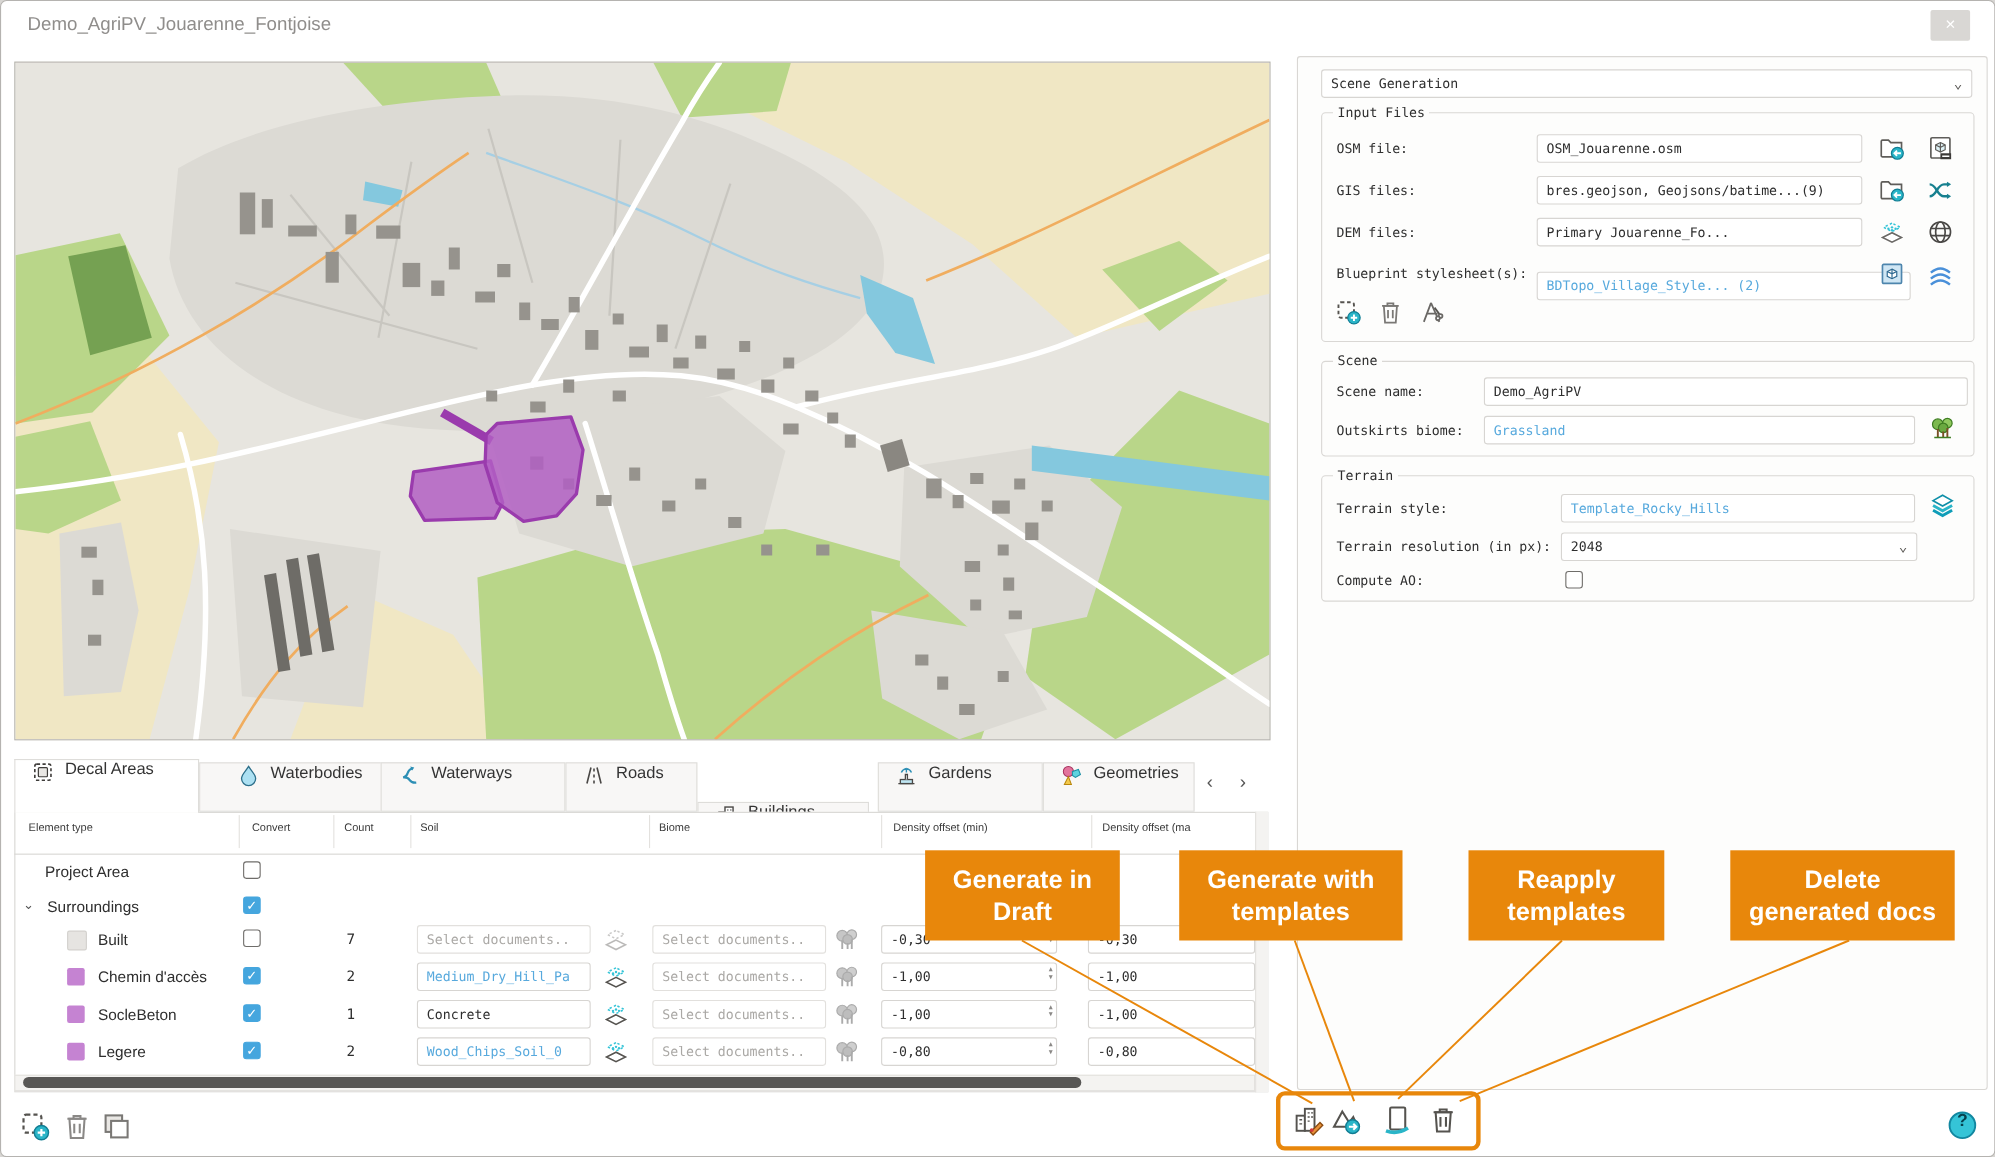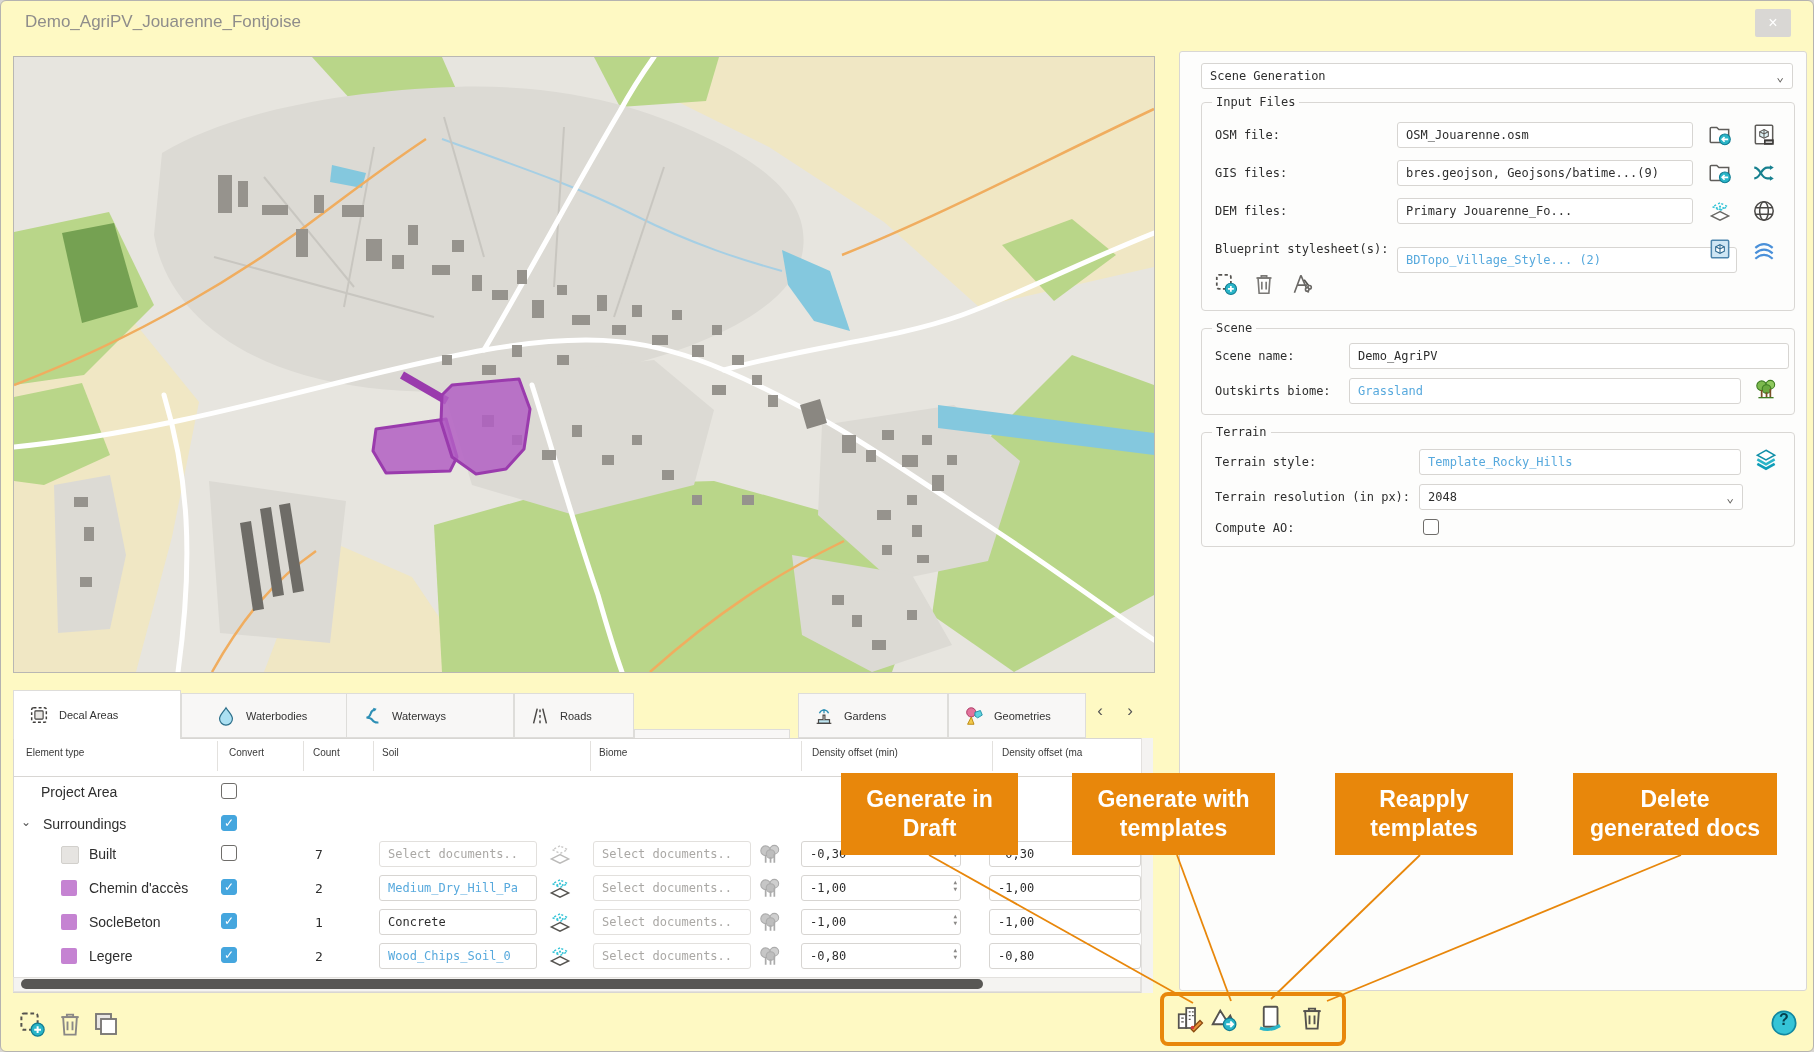--- a/index.html
+++ b/index.html
@@ -1,16 +1,16 @@
 <!DOCTYPE html>
 <html><head>
 <meta charset="utf-8">
 <style>
   html,body{margin:0;padding:0;background:#d8d6d3;font-family:"Liberation Sans",sans-serif;}
-  #app{position:relative;width:1814px;height:1052px;background:#fef9c3;border:1px solid #b5b3b0;border-radius:6px;overflow:hidden;box-sizing:border-box;}
+  #app{position:relative;width:1814px;height:1052px;background:#ffffff;border:1px solid #b5b3b0;border-radius:6px;overflow:hidden;box-sizing:border-box;}
   .abs{position:absolute;}
   
   .title{left:24px;top:11px;font-size:17px;color:#8f8d8b;}
   .closebtn{left:1754px;top:8px;width:36px;height:28px;background:#d9d7d4;color:#fff;font-size:16px;display:flex;align-items:center;justify-content:center;border-radius:2px;cursor:default;}
   
   .map{left:12px;top:55px;width:1140px;height:615px;border:1px solid #b9b7b3;background:#e7e5df;}
   .map svg{display:block;width:100%;height:100%;}
   
   .rpanel{left:1178px;top:50px;width:626px;height:938px;background:#fdfdfc;border:1px solid #d9d7d4;border-radius:3px;}
   .plabel{font:12px "DejaVu Sans Mono",monospace;color:#2e2e2e;height:26px;display:flex;align-items:center;}
@@ -21,21 +21,21 @@
   .ddchev{color:#5c5a57;font-size:13px;line-height:1;}
   fieldset.grp{position:absolute;border:1px solid #d9d7d4;border-radius:4px;margin:0;padding:0;background:transparent;}
   fieldset.grp legend{font:12px "DejaVu Sans Mono",monospace;color:#2e2e2e;margin-left:10px;padding:0 4px;}
   .icon26{width:26px;height:26px;}
   .icon26 svg,.icon30 svg,.icon22 svg{display:block;width:100%;height:100%;}
   .icon30{width:30px;height:30px;}
   .icon22{width:22px;height:22px;}
   .checkbox{width:16px;height:16px;border:1.5px solid #6f6d6a;border-radius:3px;background:#fff;box-sizing:border-box;}
   .checkbox.checked{background:#45a6de;border-color:#45a6de;color:#fff;font-size:12px;display:flex;align-items:center;justify-content:center;}
   
-  .tab{top:692px;height:45px;background:#f8f7f6;border:1px solid #deddda;box-sizing:border-box;display:flex;align-items:center;gap:9px;padding-left:14px;font-size:11px;color:#333;}
+  .tab{top:692px;height:45px;background:#f8f7f6;border:1px solid #deddda;box-sizing:border-box;display:flex;align-items:flex-start;gap:9px;padding-left:14px;font-size:15px;color:#333;}
   .tab.active{top:689px;height:49px;background:#fff;border-bottom:none;z-index:3;}
   .tabarrow{top:700px;font-size:17px;color:#555;width:22px;text-align:center;}
   
   .tpanel{left:12px;top:737px;width:1140px;height:255px;background:#fff;border:1px solid #d8d6d3;box-sizing:border-box;}
   .thead{font-size:10px;color:#3a3a3a;top:746px;}
   .hsep{top:740px;width:1px;height:30px;background:#e3e1de;}
   .theadline{left:12px;top:775px;width:1128px;height:1px;background:#d8d6d3;}
   .rname{font-size:14px;color:#2e2e2e;}
   .count{font:13px "DejaVu Sans Mono",monospace;color:#2e2e2e;}
   .swatch{width:16px;height:16px;border-radius:2px;}

